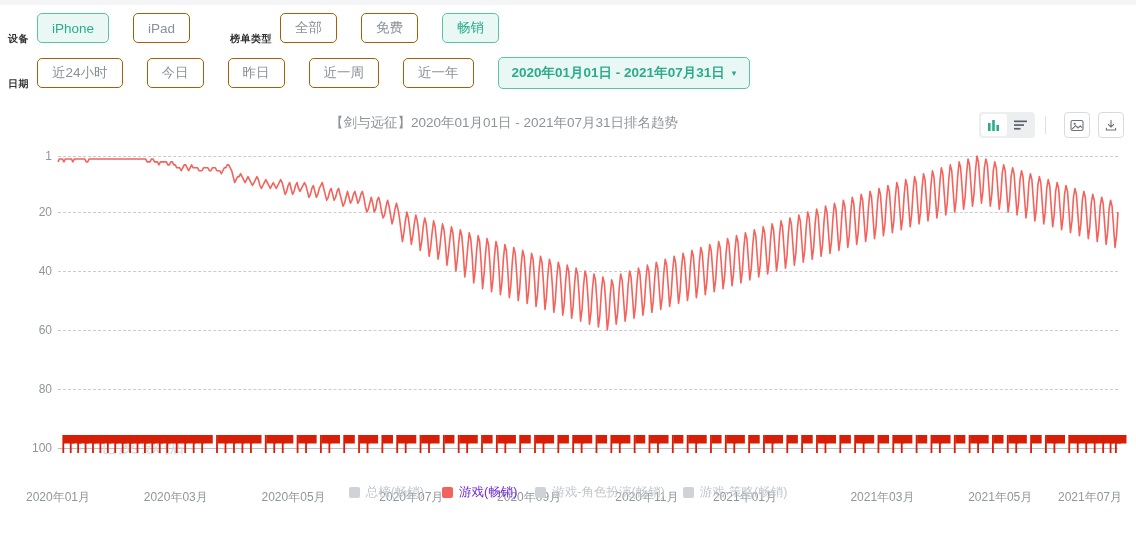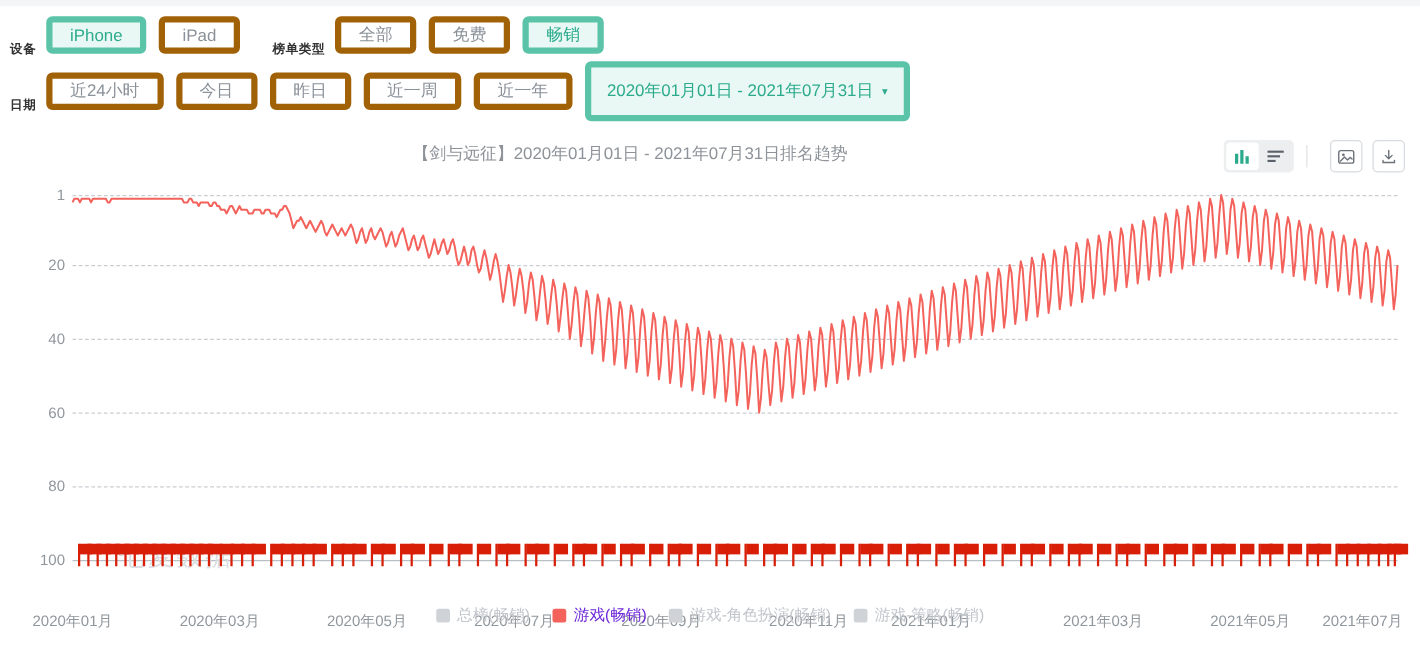--- a/index.html
+++ b/index.html
@@ -43,40 +43,41 @@
     margin-top: 22px;
   }
   .filter-label.spaced { margin-left: 16px; }
 
   .chip {
     display: inline-flex;
     align-items: center;
     justify-content: center;
     height: 30px;
     padding: 0 14px;
-    margin-right: 10px;
-    border: 5px solid #a16207;
+    margin-right: 24px;
+    border: 1px solid #a16207;
     border-radius: 5px;
     background: #ffffff;
     font-size: 13.5px;
     color: #8a9199;
     white-space: nowrap;
     box-sizing: border-box;
     cursor: pointer;
     font-family: "Liberation Sans", "DejaVu Sans", sans-serif;
   }
   .chip.active {
     background: #e9f8f4;
     border-color: #5bc4a8;
     color: #2cab8c;
   }
   .chip.daterange {
     padding: 0 13px;
-    height: 48px;
+    height: 32px;
     font-size: 13.5px;
+    font-weight: bold;
   }
   .chip.daterange .caret {
     margin-left: 7px;
     font-size: 9px;
     line-height: 1;
     color: #2cab8c;
   }
 
   
   #chart-card {

